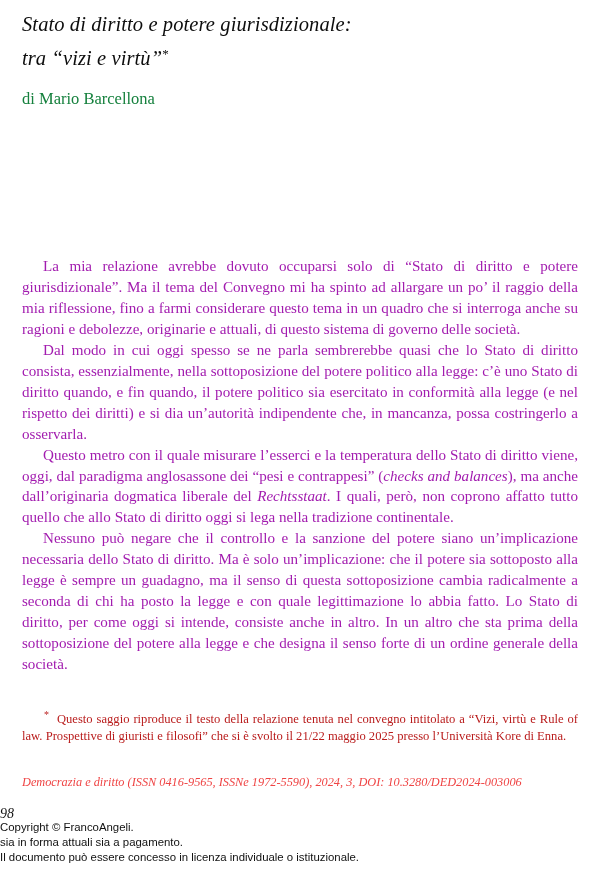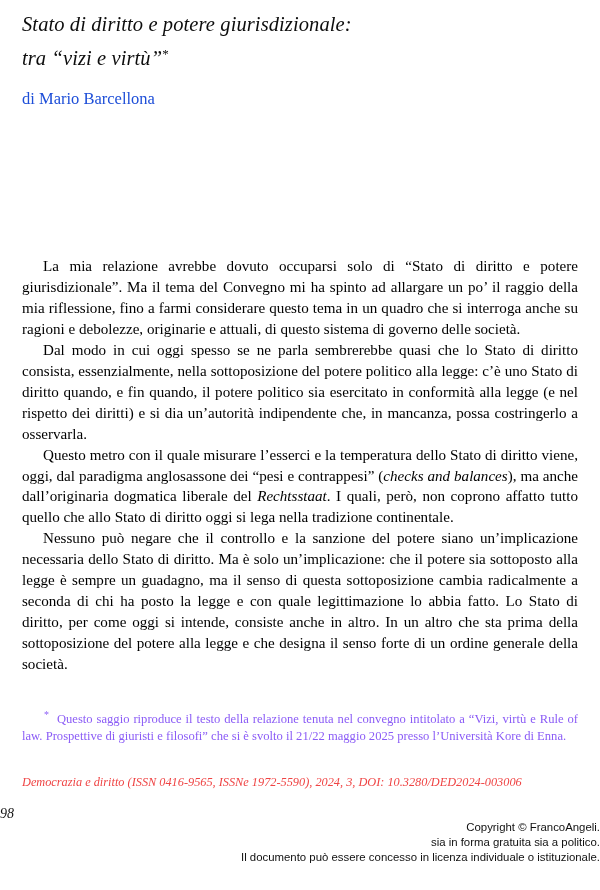--- a/index.html
+++ b/index.html
@@ -44,53 +44,53 @@
     vertical-align: 7px;
     font-style: normal;
   }
 
   .author {
     position: absolute;
     left: 22px;
     top: 88px;
     font-size: 16.5px;
     line-height: 22px;
-    color: #1d4ed8;
+    color: #15803d;
   }
 
   
   .body-text {
     position: absolute;
     left: 22px;
     top: 256px;
     width: 556px;
     font-size: 15.1px;
     line-height: 20.95px;
     text-align: justify;
     text-justify: inter-word;
-    color: #000000;
+    color: #a21caf;
     -webkit-hyphens: none;
     hyphens: none;
   }
   .body-text p {
     margin: 0;
     text-indent: 21px;
   }
   .body-text p i { font-style: italic; }
 
   
   .footnote {
     position: absolute;
     left: 22px;
     top: 706px;
     width: 556px;
     font-size: 12.6px;
     line-height: 17.4px;
     text-align: justify;
-    color: #8b5cf6;
+    color: #b91c1c;
   }
   .footnote p { margin: 0; text-indent: 22px; }
   .footnote .fn-mark {
     font-size: 10px;
     vertical-align: 5px;
   }
 
   
   .citation {
     position: absolute;
@@ -116,21 +116,21 @@
     line-height: 16px;
     color: #111111;
   }
 
   
   .copyright {
     position: absolute;
     left: 0;
     top: 820px;
     width: 600px;
-    text-align: right;
+    text-align: left;
     font-family: "Liberation Sans", "DejaVu Sans", sans-serif;
     font-size: 11.4px;
     line-height: 15.1px;
     color: #101010;
   }
   .copyright div { white-space: nowrap; }
 </style>
 </head>
 <body>
 
@@ -155,17 +155,17 @@
   <div class="footnote">
     <p><span class="fn-mark">*</span>&nbsp;&nbsp;<span>Questo saggio riproduce il testo della relazione tenuta nel convegno intitolato a “Vizi, virtù e Rule of law. Prospettive di giuristi e filosofi” che si è svolto il 21/22 maggio 2025 presso l’Università Kore di Enna.</span></p>
   </div>
 
   <div class="citation">Democrazia e diritto (ISSN 0416-9565, ISSNe 1972-5590), 2024, 3, DOI: 10.3280/DED2024-003006</div>
 
   <div class="page-number">98</div>
 
   <div class="copyright">
     <div>Copyright © FrancoAngeli.</div>
-    <div>sia in forma gratuita sia a politico.</div>
+    <div>sia in forma attuali sia a pagamento.</div>
     <div>Il documento può essere concesso in licenza individuale o istituzionale.</div>
   </div>
 
 </div>
 
 </body></html>

